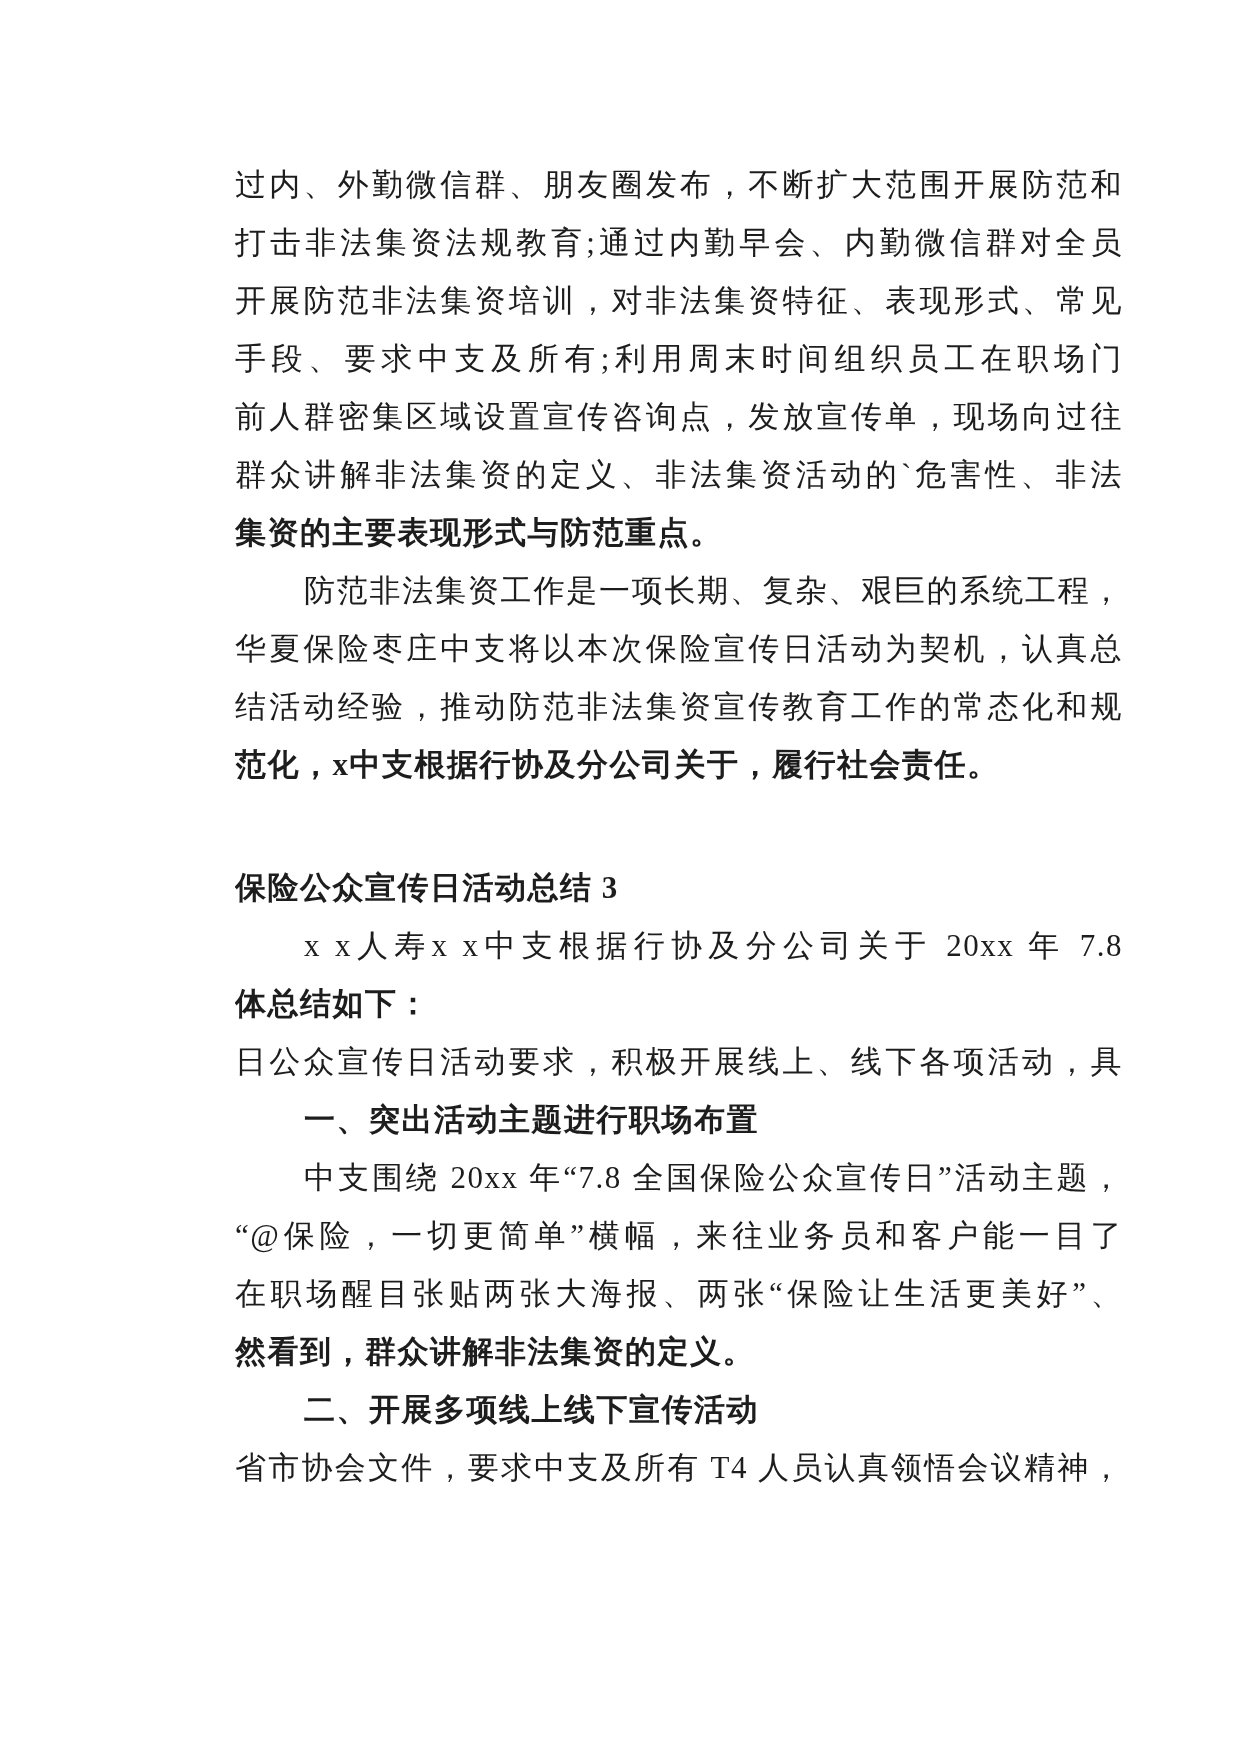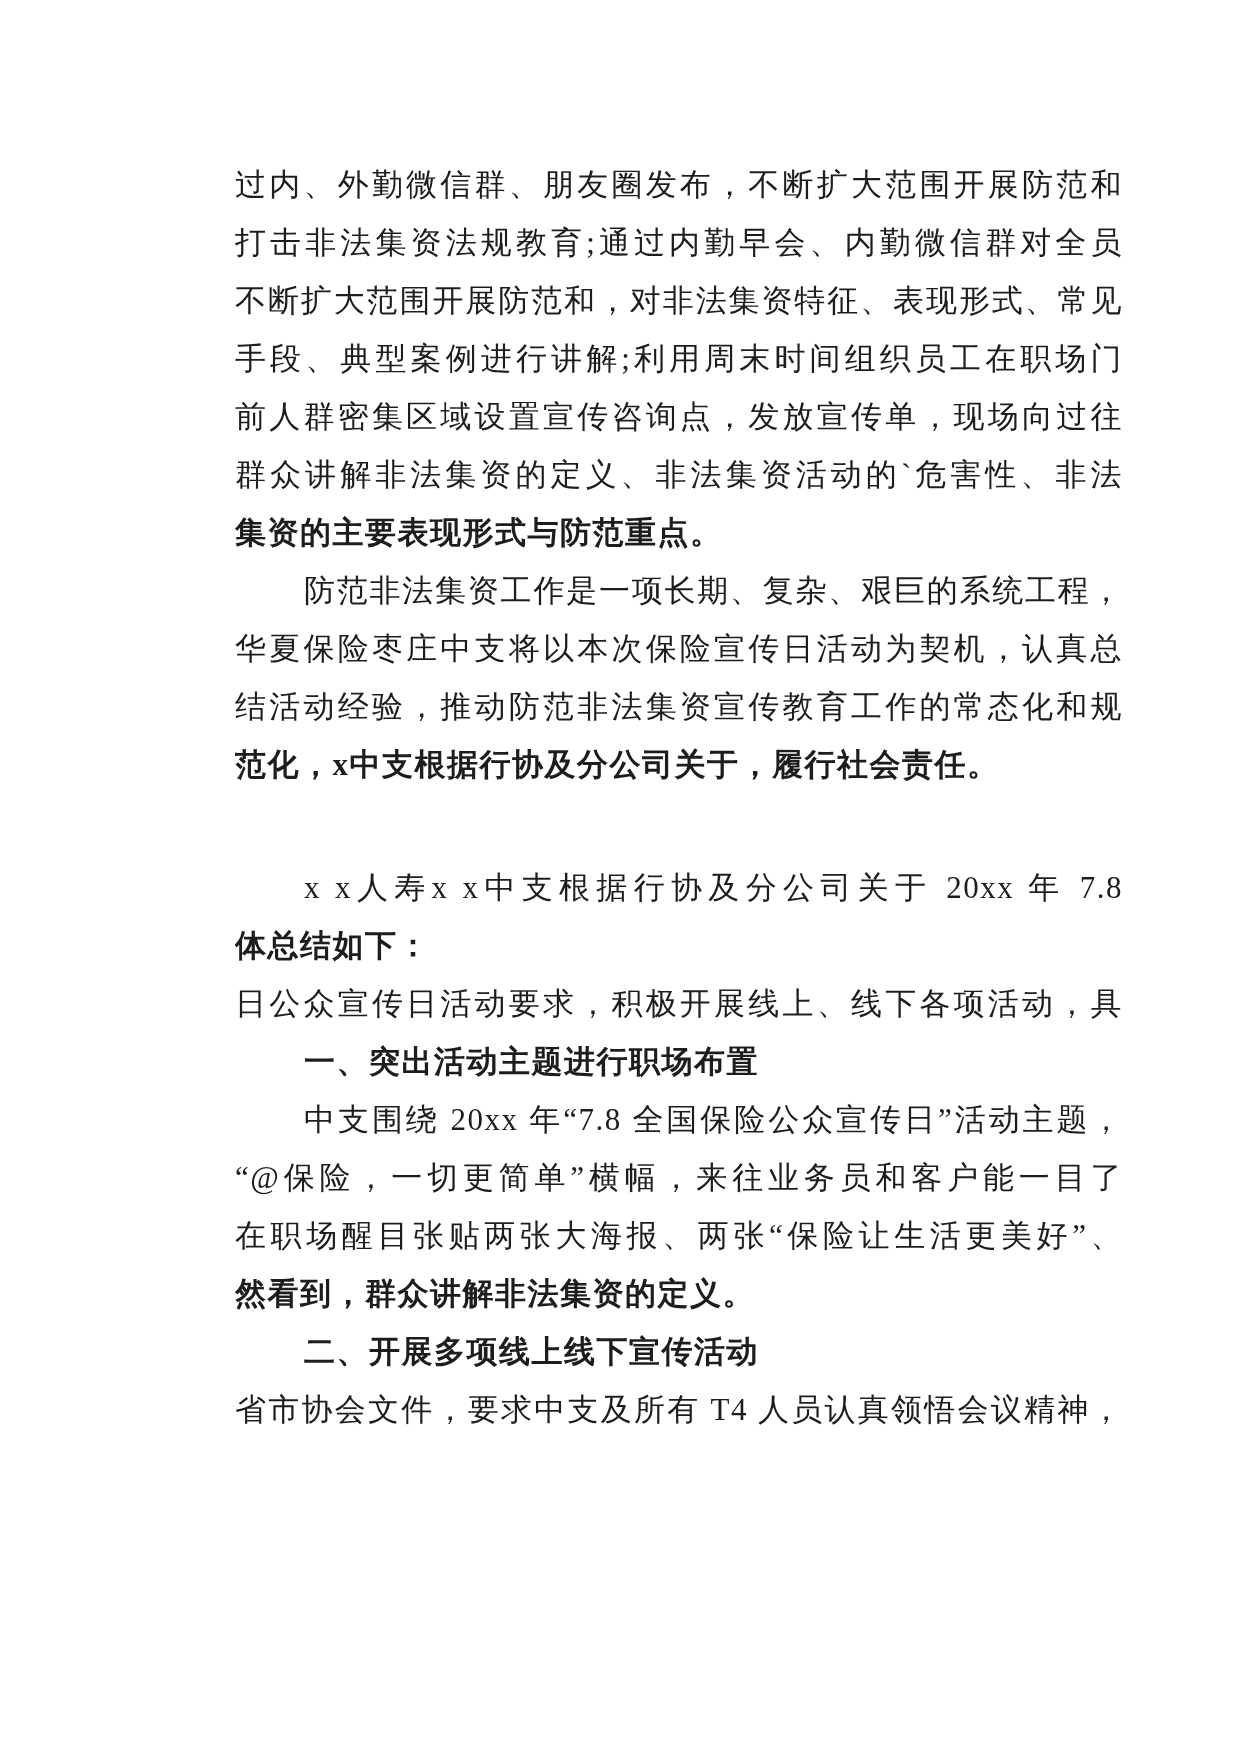--- a/index.html
+++ b/index.html
@@ -35,36 +35,39 @@
   .paragraph { margin: 0; }
 </style>
 </head>
 <body>
 
 <div class="page">
 
   <div class="paragraph">
     <div class="line full">过内、外勤微信群、朋友圈发布，不断扩大范围开展防范和</div>
     <div class="line full">打击非法集资法规教育;通过内勤早会、内勤微信群对全员</div>
-    <div class="line full">不断扩大范围开展防范和，对非法集资特征、表现形式、常见</div>
-    <div class="line full">手段、典型案例进行讲解;利用周末时间组织员工在职场门</div>
+    <div class="line full">开展防范非法集资培训，对非法集资特征、表现形式、常见</div>
+    <div class="line full">手段、要求中支及所有;利用周末时间组织员工在职场门</div>
     <div class="line full">前人群密集区域设置宣传咨询点，发放宣传单，现场向过往</div>
     <div class="line full">群众讲解非法集资的定义、非法集资活动的`危害性、非法</div>
     <div class="line left">集资的主要表现形式与防范重点。</div>
   </div>
 
   <div class="paragraph">
     <div class="line full indent">防范非法集资工作是一项长期、复杂、艰巨的系统工程，</div>
     <div class="line full">华夏保险枣庄中支将以本次保险宣传日活动为契机，认真总</div>
     <div class="line full">结活动经验，推动防范非法集资宣传教育工作的常态化和规</div>
     <div class="line left">范化，x中支根据行协及分公司关于，履行社会责任。</div>
   </div>
 
   <div class="section-gap"></div>
 
+  <div class="paragraph">
+    <div class="line left">保险公众宣传日活动总结 3</div>
+  </div>
 
   <div class="paragraph">
     <div class="line full indent">x x人寿x x中支根据行协及分公司关于 20xx 年 7.8</div>
     <div class="line left">体总结如下：</div>
     <div class="line full">日公众宣传日活动要求，积极开展线上、线下各项活动，具</div>
   </div>
 
   <div class="paragraph">
     <div class="line left indent">一、突出活动主题进行职场布置</div>
   </div>

